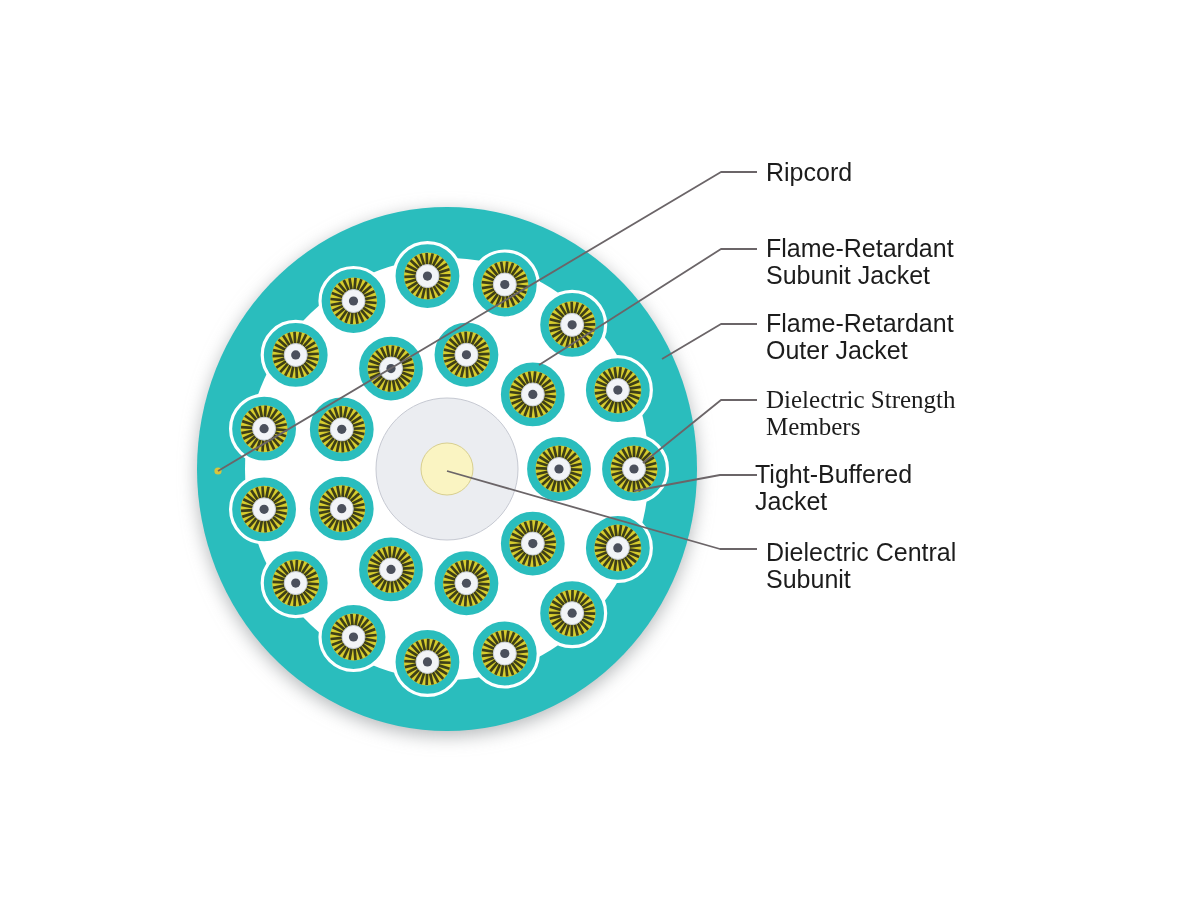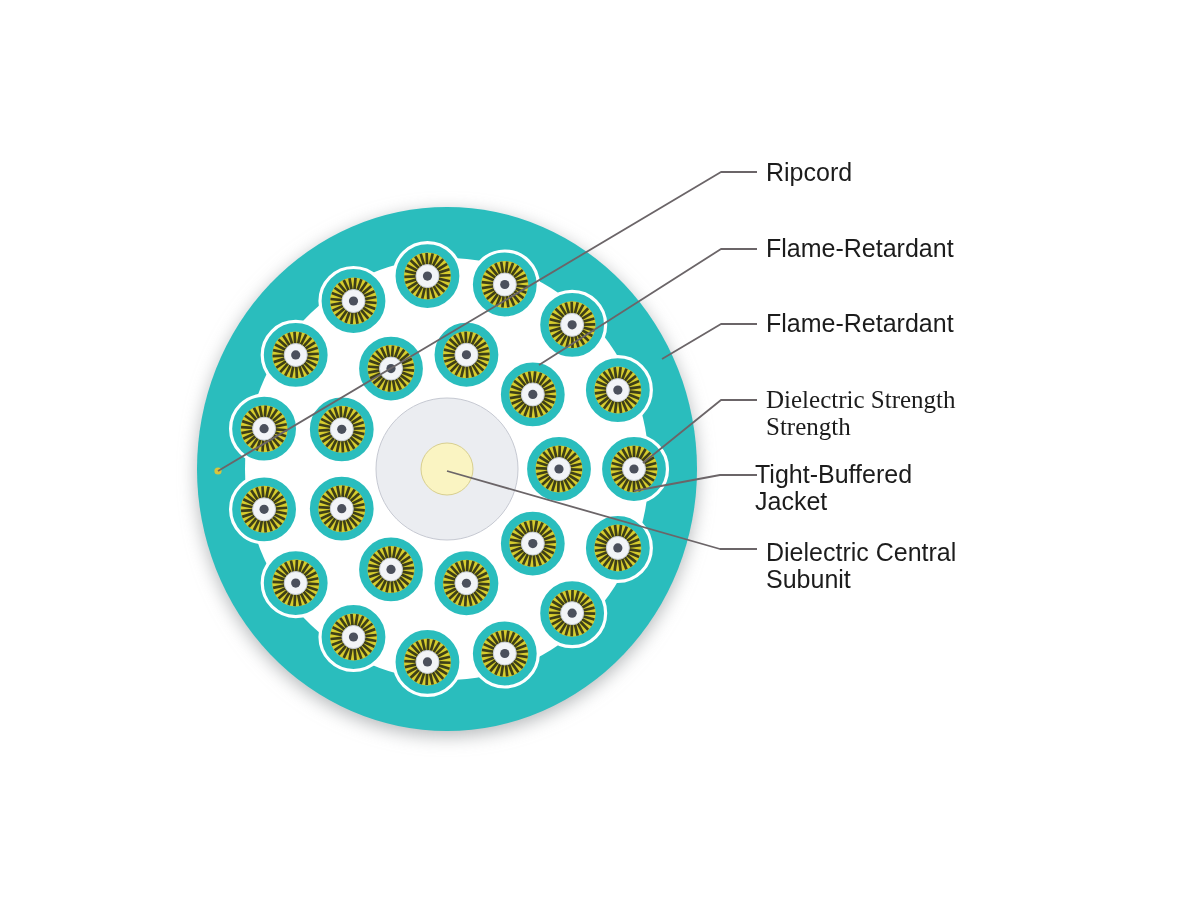--- a/index.html
+++ b/index.html
@@ -754,27 +754,29 @@
       <polyline points="757,475 720,475 634,491" fill="none" stroke="#6b6568" stroke-width="1.8" stroke-linejoin="round"></polyline>
       <polyline points="757,549 720,549 447,471" fill="none" stroke="#6b6568" stroke-width="1.8" stroke-linejoin="round"></polyline>
     </svg>
 
   <div class="label" style="left: 766px; top: 159px;">
     <span>Ripcord</span>
     <span></span>
   </div>
   <div class="label" style="left: 766px; top: 235px;">
     <span>Flame-Retardant</span>
+    <span>Subunit Jacket</span>
   </div>
   <div class="label" style="left: 766px; top: 310px;">
     <span>Flame-Retardant</span>
+    <span>Outer Jacket</span>
   </div>
   <div class="label" style="left: 766px; top: 386px; font-family: Liberation Serif, serif;">
     <span>Dielectric Strength</span>
-    <span>Strength</span>
+    <span>Members</span>
   </div>
   <div class="label" style="left: 755px; top: 461px;">
     <span>Tight-Buffered</span>
     <span>Jacket</span>
   </div>
   <div class="label" style="left: 766px; top: 539px;">
     <span>Dielectric Central</span>
     <span>Subunit</span>
   </div>
 </div>

